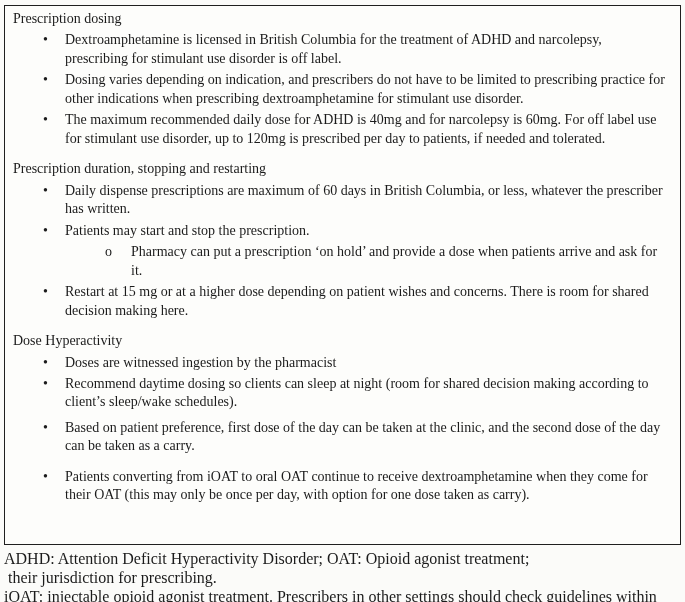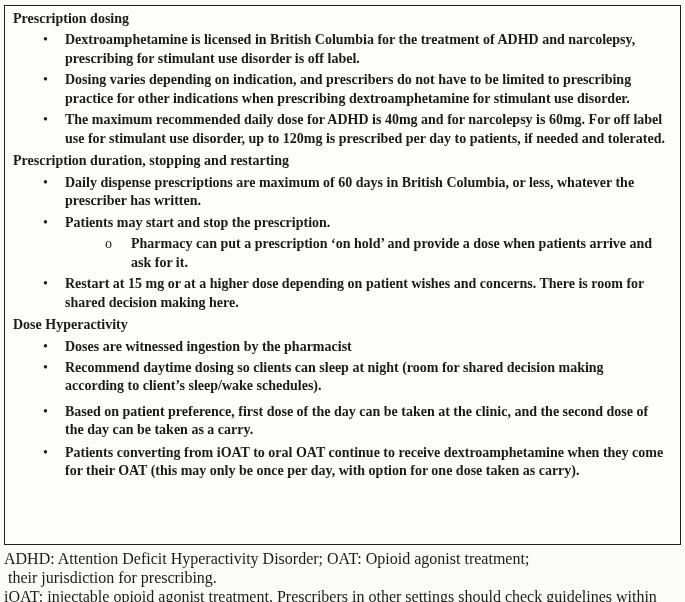--- a/index.html
+++ b/index.html
@@ -15,24 +15,24 @@
     line-height: 1.32;
     position: relative;
   }
   .box {
     margin: 5px 4px 0 4px;
     border: 1.5px solid #1f1f1f;
     background: #fdfdfb;
     padding: 4px 10px 9px 8px;
     min-height: 540px;
   }
-  .sec { margin-top: 4px; }
+  .sec { margin-top: 12px; }
   .sec:first-child { margin-top: 0; }
   .h {
-    font-weight: bold;
+    font-weight: normal;
     margin-bottom: 2px;
   }
   .bullet {
     display: flex;
     margin: 3px 0 0 30px;
   }
   .bullet .mk {
     flex: 0 0 22px;
     text-align: left;
   }
@@ -40,21 +40,20 @@
     display: flex;
     margin: 3px 0 0 92px;
   }
   .sub .mk {
     flex: 0 0 26px;
     text-align: left;
   }
   .tx {
     flex: 1;
     padding-right: 4px;
-    font-weight: bold;
   }
   .footnote {
     margin: 4px 0 0 4px;
     width: 678px;
     font-size: 16px;
     line-height: 1.2;
   }
   .footnote div { white-space: pre-wrap; }
 </style>
 </head>

